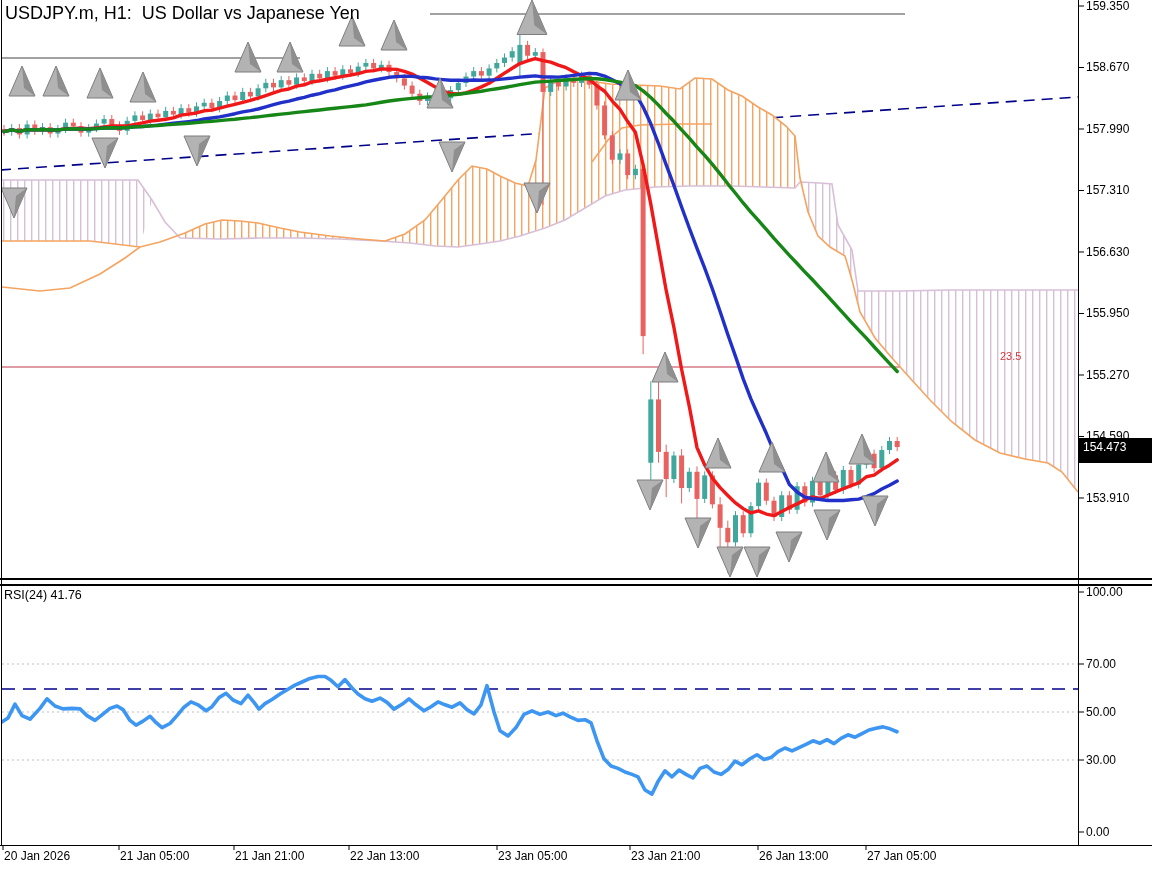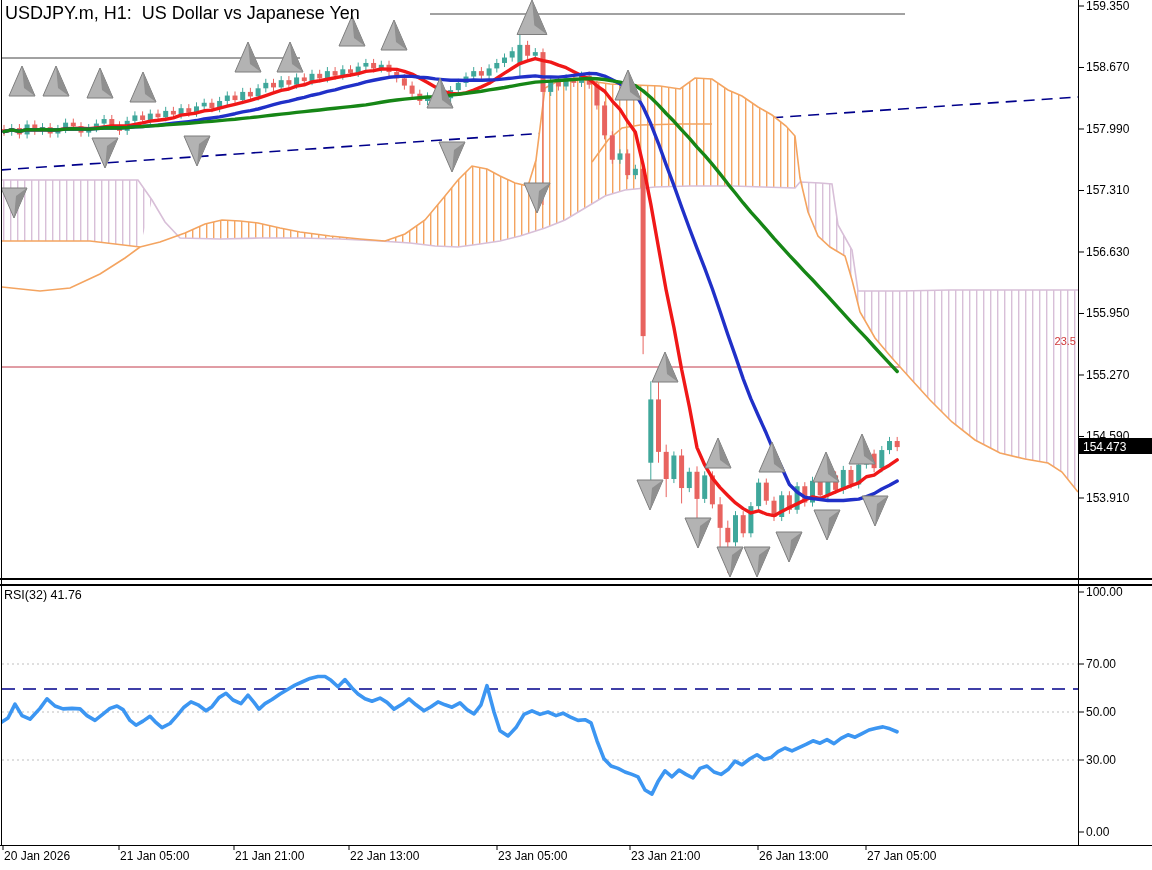--- a/index.html
+++ b/index.html
@@ -2,23 +2,23 @@
 <html><head>
 <meta charset="utf-8">
 <style>
   html,body{margin:0;padding:0;background:#fff;}
   #stage{position:relative;width:1152px;height:870px;background:#fff;overflow:hidden;
          font-family:"Liberation Sans",sans-serif;}
   #chart-svg{position:absolute;left:0;top:0;}
   .overlay{position:absolute;background:transparent;}
   #title{position:absolute;left:5px;top:3px;font-size:18px;color:#000;white-space:pre;}
   #rsi-label{position:absolute;left:4px;top:588px;font-size:12.5px;color:#000;}
-  #price-badge{position:absolute;left:1079px;top:438px;width:73px;height:16px;background:#000;
+  #price-badge{position:absolute;left:1079px;top:438px;width:73px;height:25px;background:#000;
                color:#fff;font-size:12px;line-height:19px;padding-left:4px;box-sizing:border-box;}
-  #fib-label{position:absolute;left:1000px;top:335px;width:76px;text-align:right;
+  #fib-label{position:absolute;left:1000px;top:350px;width:76px;text-align:left;
              font-size:11px;color:#d03a3a;}
   text{font-family:"Liberation Sans",sans-serif;}
 </style>
 </head>
 <body>
 
 <div id="stage">
   <svg id="chart-svg" width="1152" height="870">
       <defs>
         <clipPath id="clipMain">
@@ -454,21 +454,21 @@
         <line x1="630" y1="845" x2="630" y2="850" stroke="#000" stroke-width="1"></line>
         <text x="631" y="860" font-size="12" fill="#000000">23 Jan 21:00</text>
         <line x1="758" y1="845" x2="758" y2="850" stroke="#000" stroke-width="1"></line>
         <text x="759" y="860" font-size="12" fill="#000000">26 Jan 13:00</text>
         <line x1="866" y1="845" x2="866" y2="850" stroke="#000" stroke-width="1"></line>
         <text x="867" y="860" font-size="12" fill="#000000">27 Jan 05:00</text>
       </g>
     </svg>
 
   <div id="title">USDJPY.m, H1:  US Dollar vs Japanese Yen</div>
-  <div id="rsi-label">RSI(32) 41.76</div>
+  <div id="rsi-label">RSI(24) 41.76</div>
   <div id="price-badge">154.473</div>
   <div id="fib-label">23.5</div>
 
   <div class="overlay" style="left:2px;top:0;width:1076px;height:578px;"></div>
   <div class="overlay" style="left:1078px;top:0;width:74px;height:578px;"></div>
   <div class="overlay" style="left:0;top:578px;width:1152px;height:8px;"></div>
   <div class="overlay" style="left:2px;top:586px;width:1076px;height:259px;"></div>
   <div class="overlay" style="left:1078px;top:586px;width:74px;height:259px;"></div>
   <div class="overlay" style="left:0;top:845px;width:1152px;height:25px;"></div>
 </div>

